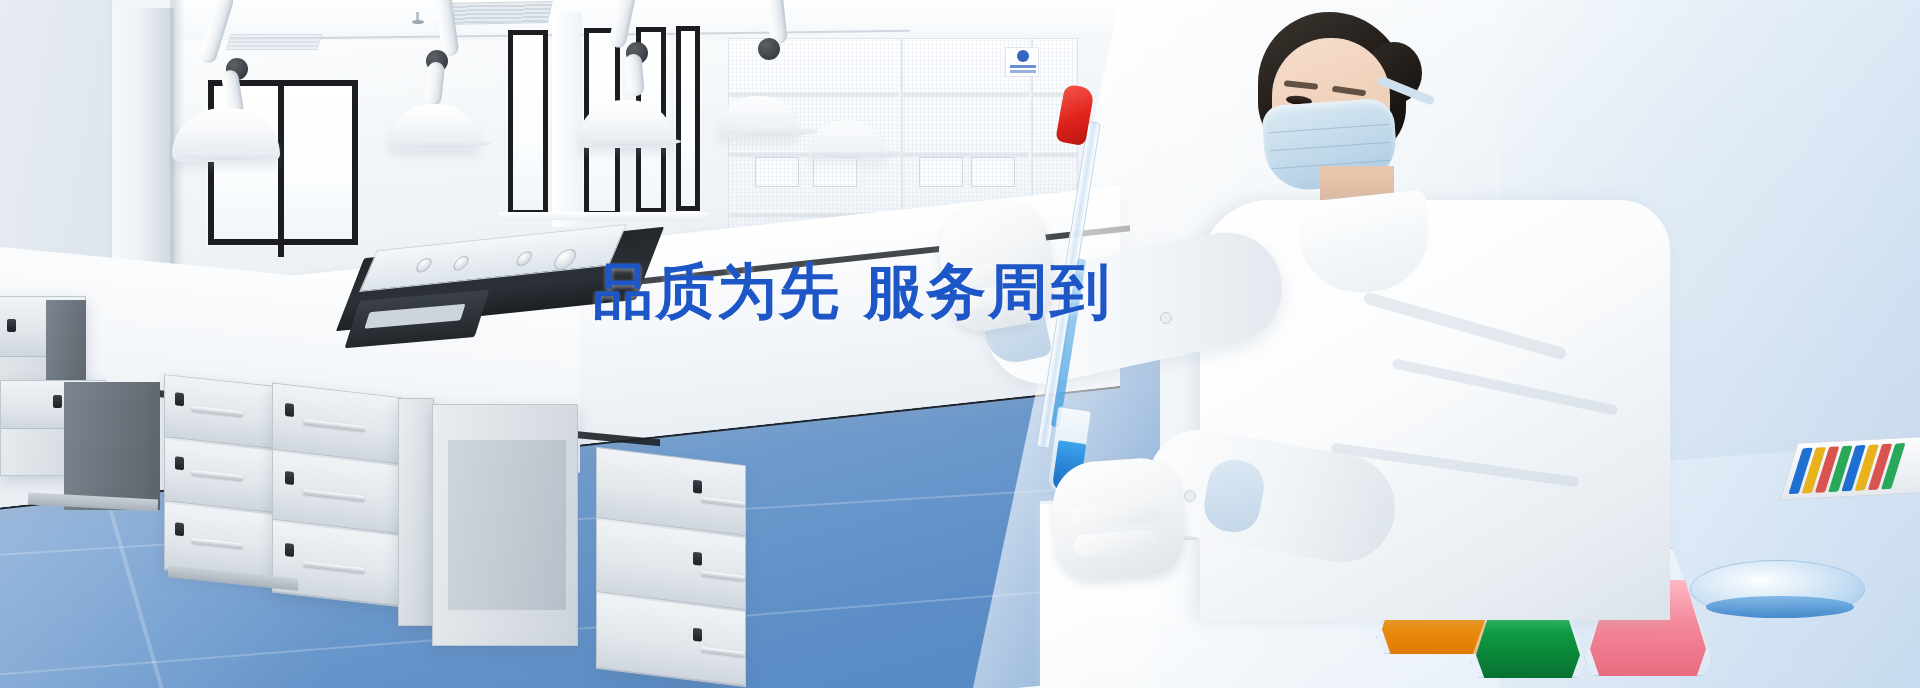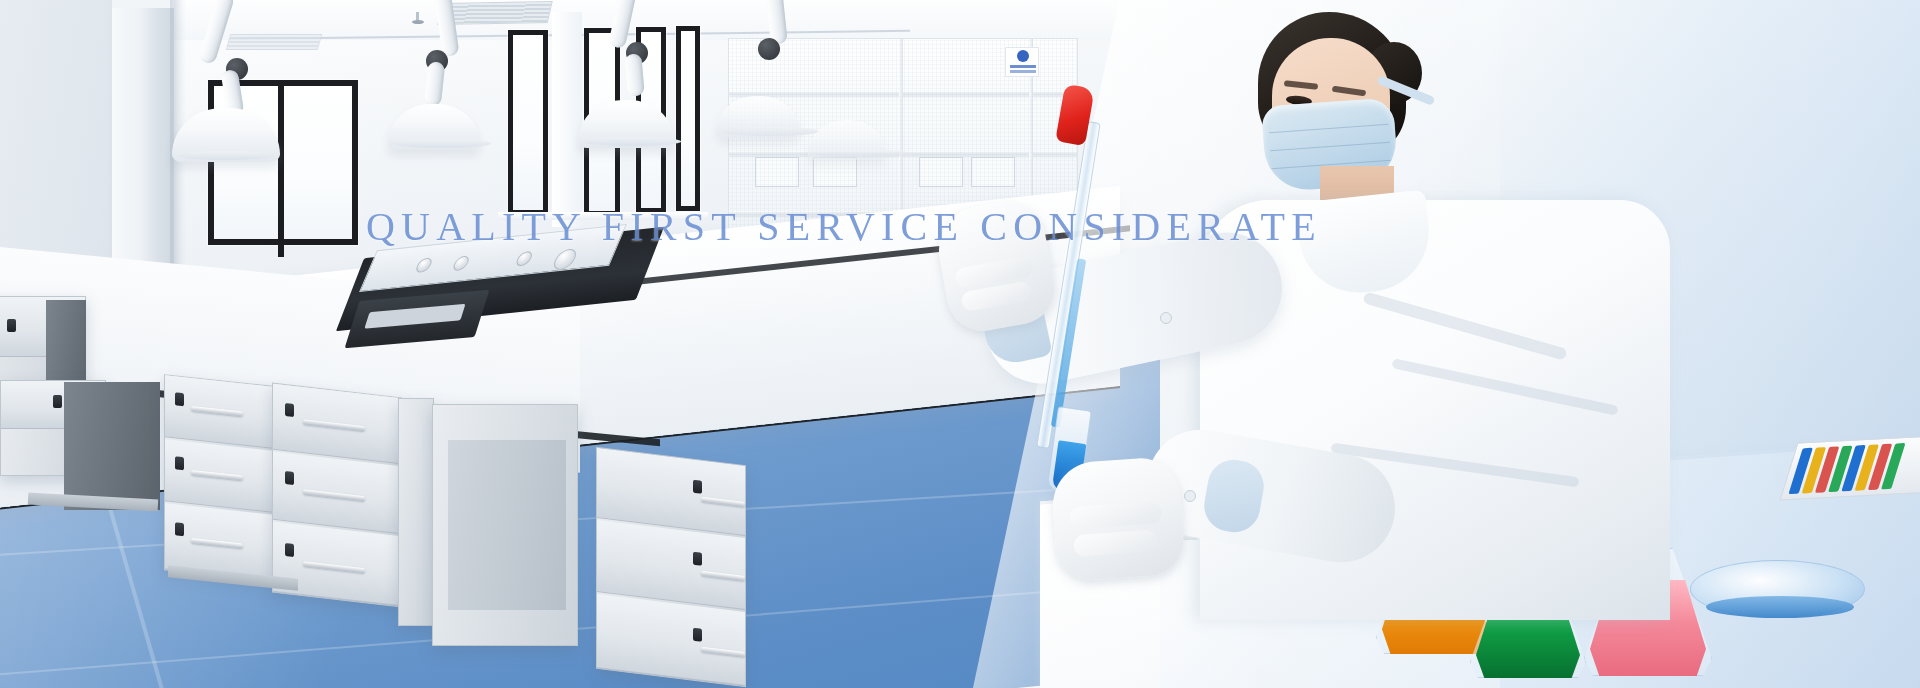--- a/index.html
+++ b/index.html
@@ -789,19 +789,19 @@
         <div class="glove-finger" style="left:18px; top:72px; width:84px; height:22px;"></div>
       </div>
       <div class="btn-dot" style="left:4px; top:500px;"></div>
       <div class="btn-dot" style="left:-20px; top:322px;"></div>
     </div>
 
   </div>
 
   <div class="text-layer">
 
-    <div class="eyebrow">QUALITY FIRST SERVICE CONSIDERATE</div>
-
+
+    <div class="headline">品质为先 服务周到</div>
 
 
   </div>
 
 </div>
 
 </body></html>

